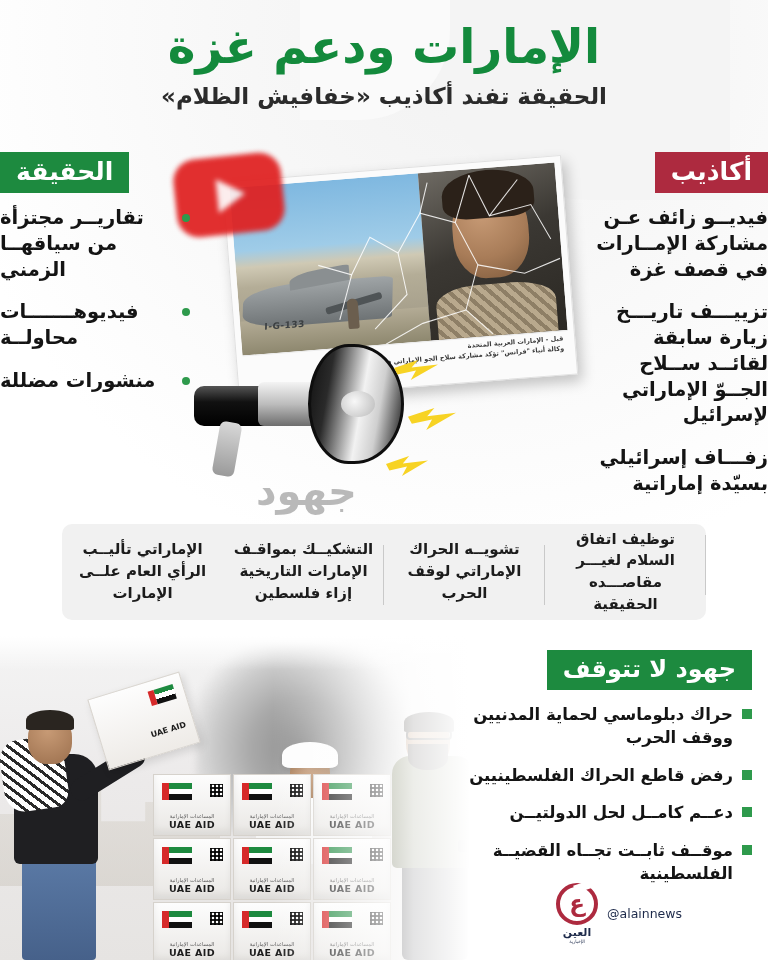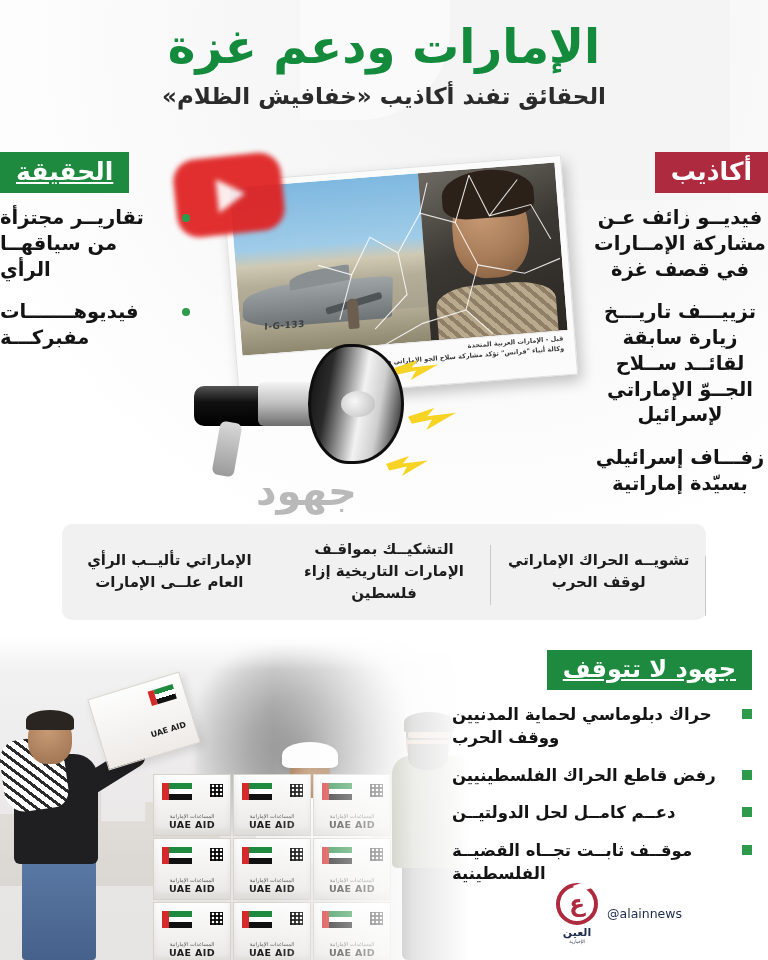--- a/index.html
+++ b/index.html
@@ -46,21 +46,21 @@
   }
 
   
   .badge {
     display:inline-block;
     color:#fff; font-weight:bold;
     padding:4px 16px 6px 16px;
     font-size:25px; line-height:1.25;
     direction:rtl; white-space:nowrap;
   }
-  .badge.green { background:#1d8a3f;text-decoration:underline; }
+  .badge.green { background:#1d8a3f; }
   .badge.red   { background:#ad2a3f; }
 
   
   .truth-col {
     position:absolute; top:152px; right:592px; width:176px;
     text-align:left; direction:rtl; z-index:5;
   }
   .truth-col .badge { margin-bottom:12px; }
   .bullet-list { list-style:none; }
   .bullet-list li {
@@ -75,21 +75,21 @@
     width:8px; height:8px; border-radius:50%; background:#2e9a4c;
   }
   .truth-col .bullet-list li .txt { display:block; padding-right:4px; }
 
   
   .lies-col {
     position:absolute; top:152px; left:592px; width:176px;
     text-align:right; direction:rtl; z-index:5;
   }
   .lies-col .badge { margin-bottom:12px; }
-  .lies-col .bullet-list li { text-align:center; padding-right:0; }
+  .lies-col .bullet-list li { text-align:right; padding-right:0; }
   .lies-col .bullet-list li .txt { display:block; }
 
   
   .media-stage {
     position:absolute; top:150px; left:175px;
     width:420px; height:340px; z-index:3;
   }
   .photo-frame {
     position:absolute; top:18px; left:55px;
     width:340px; height:220px;
@@ -235,21 +235,21 @@
   
   .efforts-col {
     position:absolute; top:650px; left:452px; width:300px;
     text-align:right; direction:rtl; z-index:6;
   }
   .efforts-col .badge { margin-bottom:13px; font-size:24px; }
   .efforts-list { list-style:none; }
   .efforts-list li {
     position:relative; font-size:16.5px; font-weight:bold;
     line-height:1.42; color:#141414; margin-bottom:14px;
-    padding-right:19px; text-align:left; direction:rtl;
+    padding-right:19px; text-align:right; direction:rtl;
   }
   .efforts-list li .sq {
     position:absolute; top:6px; right:0;
     width:10px; height:10px; background:#2e9a4c;
   }
 
   
   .bottom-photo {
     position:absolute; top:636px; left:0; width:470px; height:324px;
     overflow:hidden; z-index:2;
@@ -385,21 +385,21 @@
 </head>
 <body>
 
 <div class="page">
 
   <div class="bg-swoosh"></div>
   <div class="bg-swoosh2"></div>
 
   <div class="header">
     <div class="title">الإمارات ودعم غزة</div>
-    <div class="subtitle">الحقائق تفند أكاذيب «خفافيش الظلام»</div>
+    <div class="subtitle">الحقيقة تفند أكاذيب «خفافيش الظلام»</div>
   </div>
 
   <div class="media-stage">
 
     <div class="photo-frame">
       <div class="photo-inner">
         <div class="vid-left">
           <div class="ground"></div>
           <div class="jet"></div>
           <div class="jet-tail"></div>
@@ -444,25 +444,29 @@
       <div class="bolt b2"></div>
       <div class="bolt b3"></div>
     </div>
   </div>
 
   <div class="truth-col">
     <div class="badge green">الحقيقة</div>
     <ul class="bullet-list">
       <li>
         <span class="dot"></span>
-        <span class="txt">تقاريــر مجتزأة من سياقهــا الرأي</span>
+        <span class="txt">تقاريــر مجتزأة من سياقهــا الزمني</span>
       </li>
       <li>
         <span class="dot"></span>
-        <span class="txt">فيديوهـــــــات مفبركـــة</span>
+        <span class="txt">فيديوهـــــــات محاولــة</span>
+      </li>
+      <li>
+        <span class="dot"></span>
+        <span class="txt">منشورات مضللة</span>
       </li>
     </ul>
   </div>
 
   <div class="lies-col">
     <div class="badge red">أكاذيب</div>
     <ul class="bullet-list">
       <li>
 
         <span class="txt">فيديــو زائف عـن مشاركة الإمــارات في قصف غزة</span>
@@ -476,20 +480,21 @@
         <span class="txt">زفـــاف إسرائيلي بسيّدة إماراتية</span>
       </li>
     </ul>
   </div>
 
   <div class="goals-title">جهود</div>
   <div class="goals-card">
     <div class="goal-cell">الإماراتي تأليــب الرأي العام علــى الإمارات</div>
     <div class="goal-cell">التشكيــك بمواقـف الإمارات التاريخية إزاء فلسطين</div>
     <div class="goal-cell">تشويــه الحراك الإماراتي لوقف الحرب</div>
+    <div class="goal-cell">توظيف اتفاق السلام لغيـــر مقاصـــده الحقيقية</div>
   </div>
 
   <div class="bottom-photo">
     <div class="bp-sky"></div>
     <div class="city"></div>
     <div class="smoke"></div>
 
     <div class="person p1">
       <div class="legs"></div>
       <div class="torso"></div>

